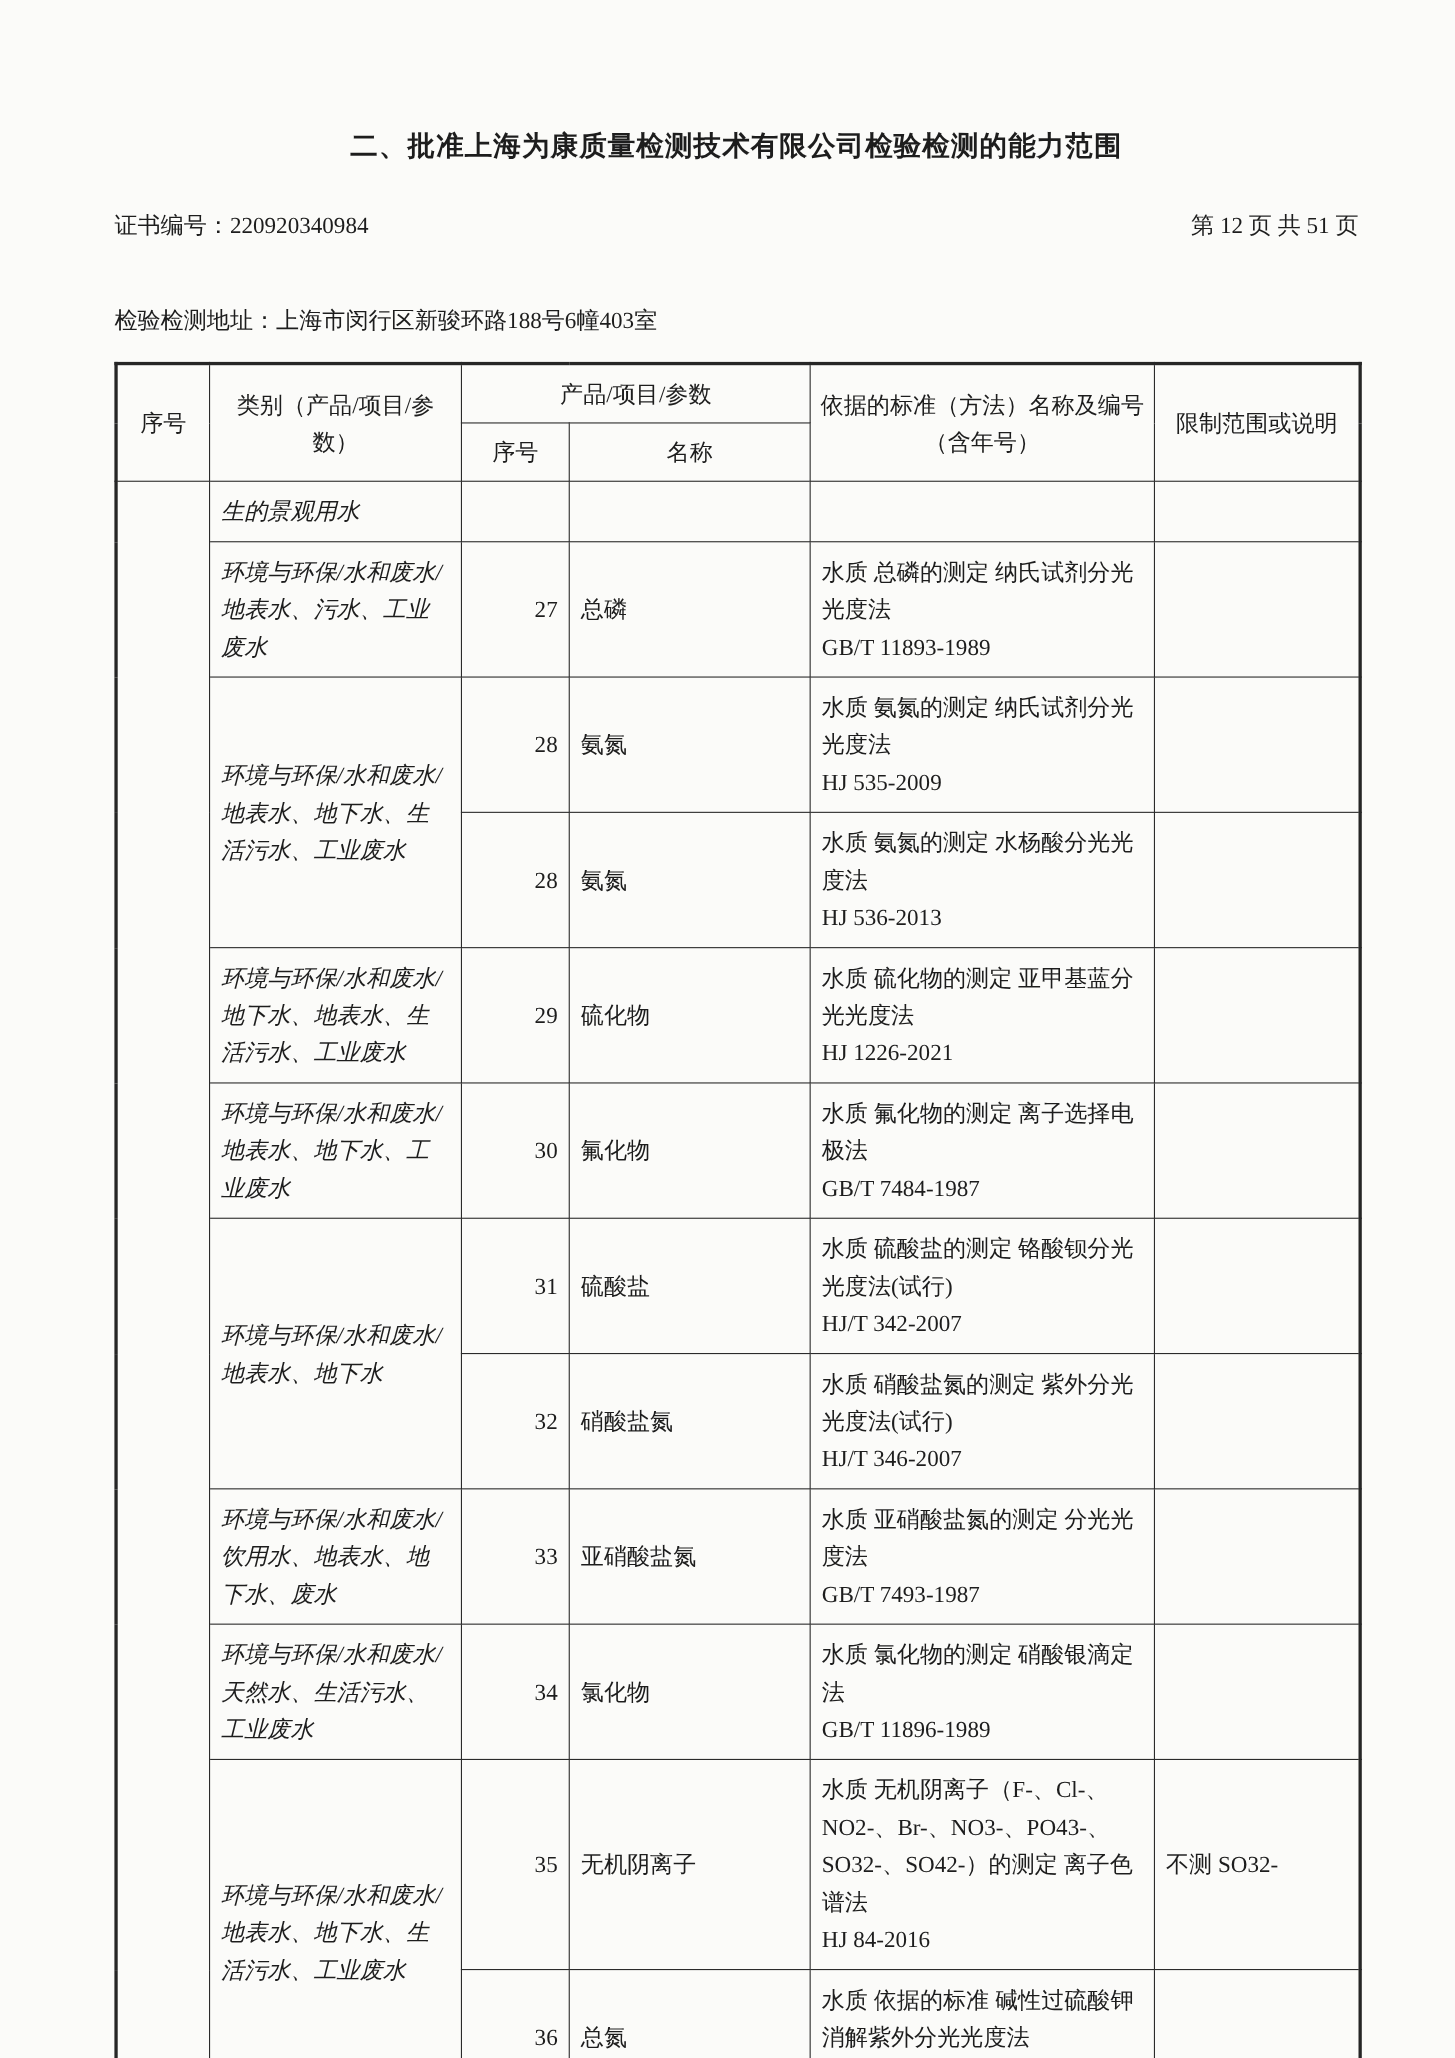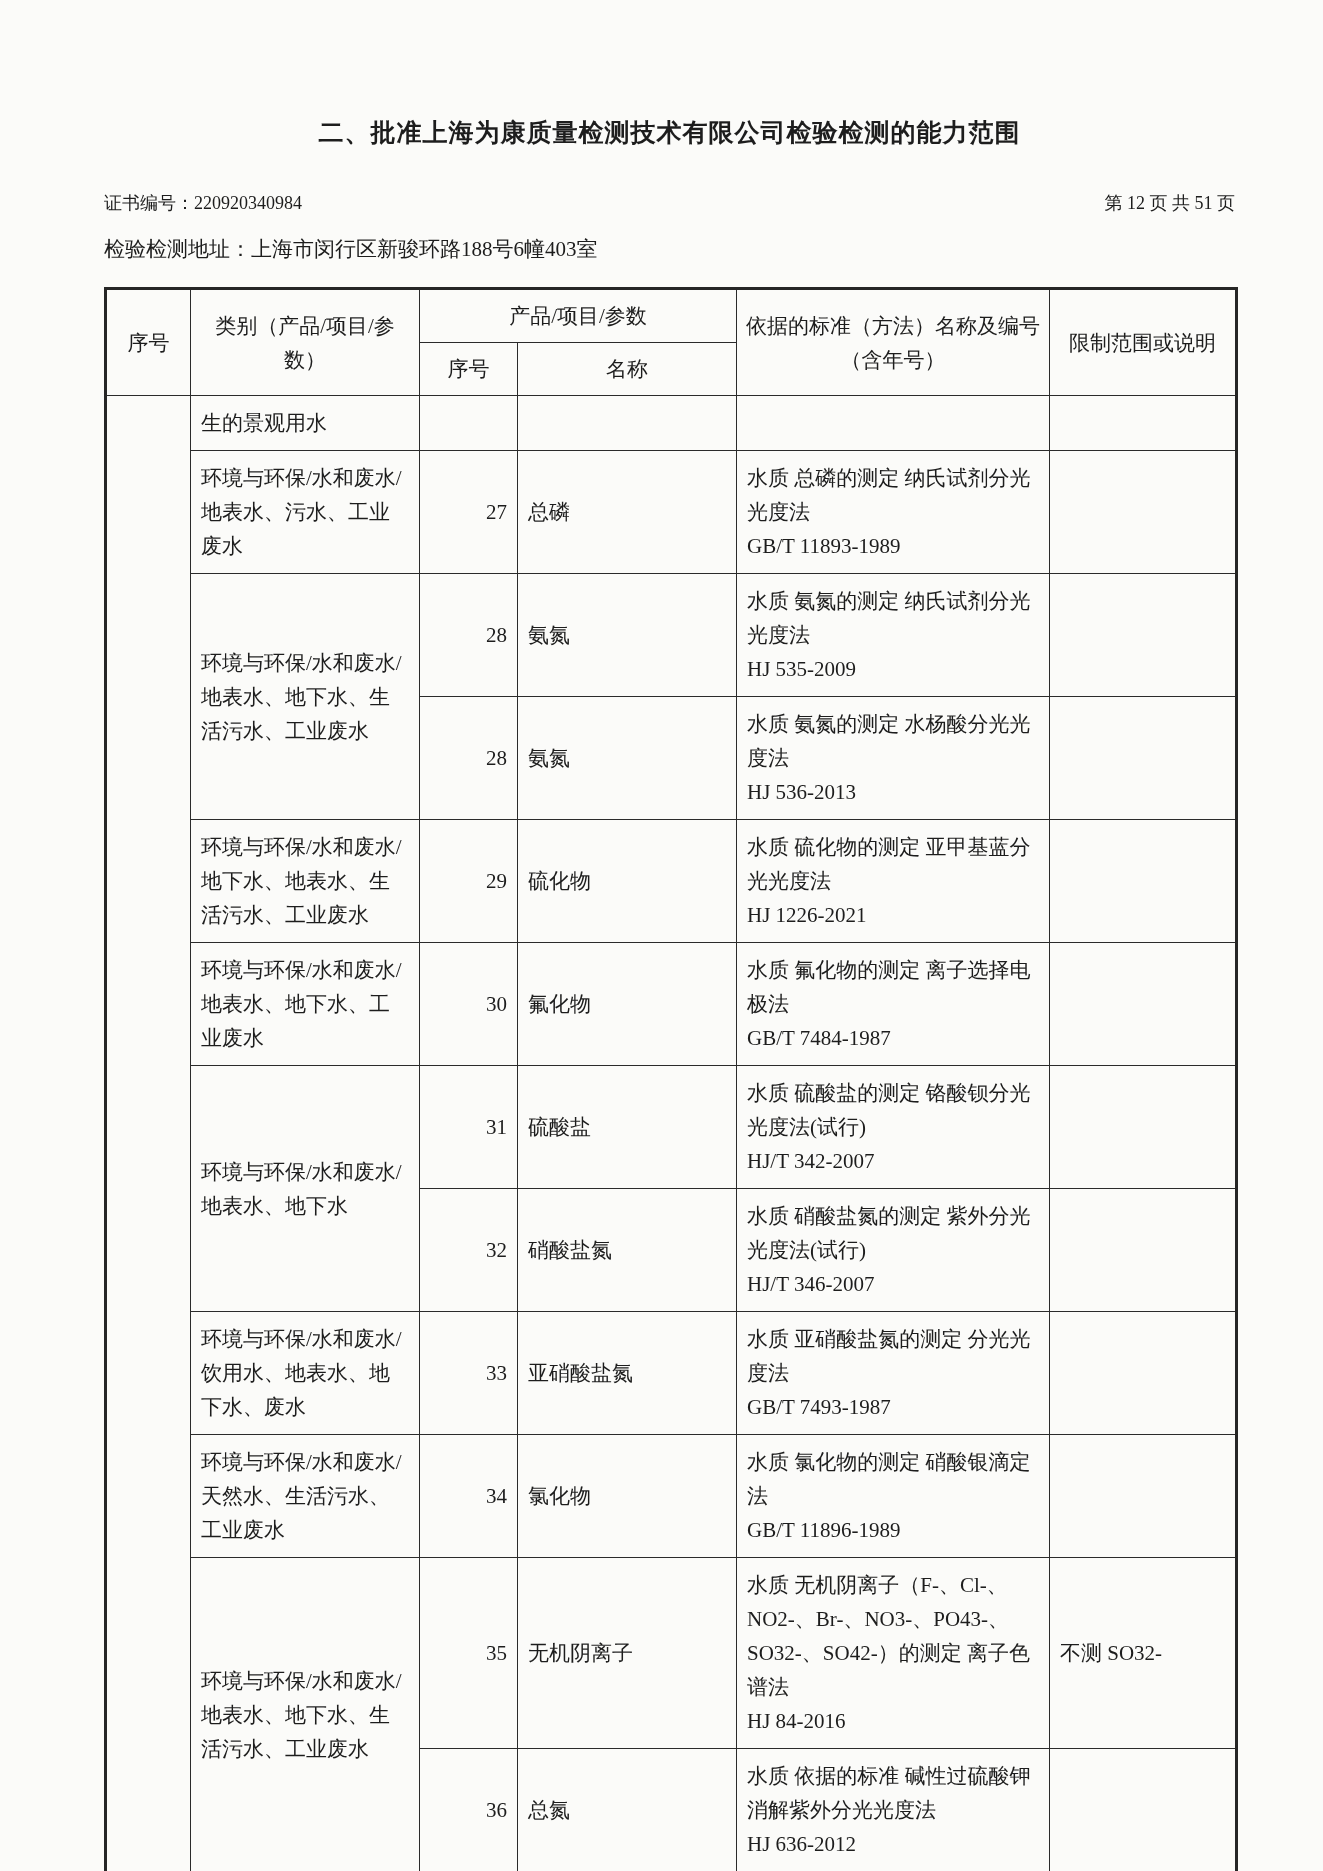--- a/index.html
+++ b/index.html
@@ -11,36 +11,36 @@
     overflow: hidden;
     position: relative;
   }
   .sheet { padding: 116px 88px 0 104px; }
   .title {
     font-size: 25px; font-weight: 600; letter-spacing: 1px;
     text-align: center; margin: 0;
   }
   .meta-row {
     display: flex; justify-content: space-between; align-items: baseline;
-    margin-top: 42px; font-size: 18px;
-  }
-  .address { margin-top: 20px; font-size: 21px; }
+    margin-top: 42px; font-size: 21px;
+  }
+  .address { margin-top: 58px; font-size: 21px; }
   table.cap {
     border-collapse: collapse; table-layout: fixed;
     width: 1131px; margin-top: 24px;
     border: 3px solid #262626;
   }
   table.cap td {
     border: 1.6px solid #2b2b2b;
     font-size: 21px; line-height: 34px;
     padding: 10px 10px; vertical-align: middle;
     word-break: break-word; overflow: hidden;
   }
   tr.hdr td { text-align: center; padding: 9px 8px; }
-  td.cat { text-align: left; padding-left: 13px; padding-right: 8px; }
+  td.cat { text-align: left; padding-left: 13px; padding-right: 8px; font-style: italic; }
   td.num { text-align: right; }
   td.nm  { text-align: left; padding-left: 17px; }
   td.std { text-align: left; padding-left: 17px; padding-right: 9px; }
   td.lim { text-align: left; padding-left: 13px; }
   td.seqcol { }
 </style>
 </head>
 <body>
 
 <div class="sheet">

